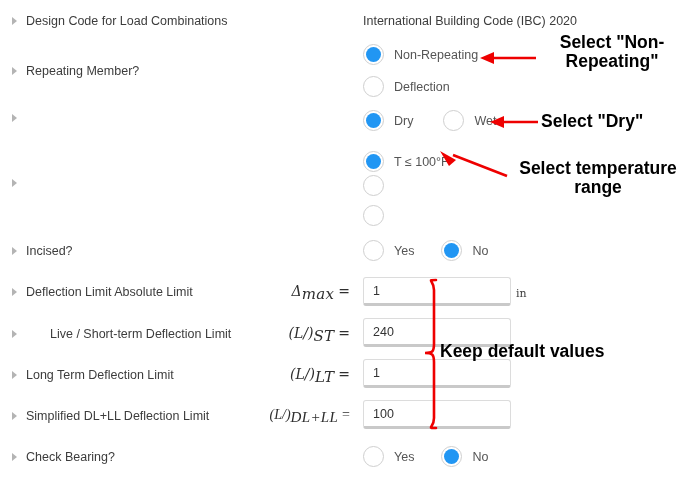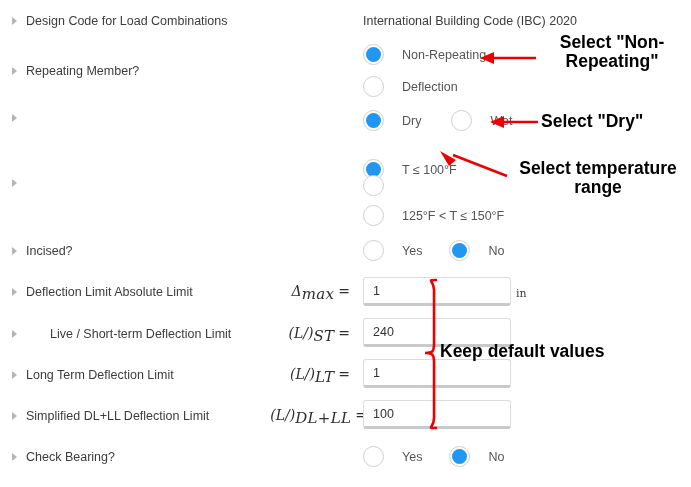--- a/index.html
+++ b/index.html
@@ -63,21 +63,21 @@
 
   .radio-row {
     position: absolute;
     display: flex;
     align-items: center;
     white-space: nowrap;
   }
   .radio {
     display: flex;
     align-items: center;
-    gap: 18px;
+    gap: 10px;
     cursor: pointer;
   }
   .dot {
     width: 21px;
     height: 21px;
     border-radius: 50%;
     border: 1px solid #cfcfcf;
     background: #fff;
     box-sizing: border-box;
     position: relative;
@@ -181,21 +181,21 @@
 
 <div class="math-wrap" style="left:150px; top:283px;">
   <span class="mi">Δ</span><span class="msub">max</span><span class="meq">=</span>
 </div>
 <div class="math-wrap" style="left:150px; top:325px;">
   <span class="mi">(L/)</span><span class="msub">ST</span><span class="meq">=</span>
 </div>
 <div class="math-wrap" style="left:150px; top:366px;">
   <span class="mi">(L/)</span><span class="msub">LT</span><span class="meq">=</span>
 </div>
-<div class="math-wrap" style="left:167px; top:407px;">
+<div class="math-wrap" style="left:150px; top:407px;font-family:Liberation Serif, serif;">
   <span class="mi">(L/)</span><span class="msub">DL+LL</span><span class="meq">=</span>
 </div>
 
 <div class="static-val" style="left:363px; top:14px;">International Building Code (IBC) 2020</div>
 
 <div class="radio-row" style="left:363px; top:44px;">
   <label class="radio">
     <span class="dot on"></span>
     <span class="radio-label">Non-Repeating</span>
   </label>
@@ -211,35 +211,34 @@
   <label class="radio">
     <span class="dot on"></span>
     <span class="radio-label">Dry</span>
   </label>
   <label class="radio">
     <span class="dot"></span>
     <span class="radio-label">Wet</span>
   </label>
 </div>
 
-<div class="radio-row" style="left:363px; top:159px;">
+<div class="radio-row" style="left:363px; top:151px;">
   <label class="radio">
     <span class="dot on"></span>
     <span class="radio-label">T ≤ 100°F</span>
   </label>
 </div>
 <div class="radio-row" style="left:363px; top:175px;">
   <label class="radio">
     <span class="dot"></span>
   </label>
 </div>
 <div class="radio-row" style="left:363px; top:205px;">
   <label class="radio">
     <span class="dot"></span>
-    <span class="radio-label">125°F &lt; T ≤ 150°F</span>
   </label>
 </div>
 
 <div class="radio-row" style="left:363px; top:240px; gap:27px;">
   <label class="radio">
     <span class="dot"></span>
     <span class="radio-label">Yes</span>
   </label>
   <label class="radio">
     <span class="dot on"></span>

